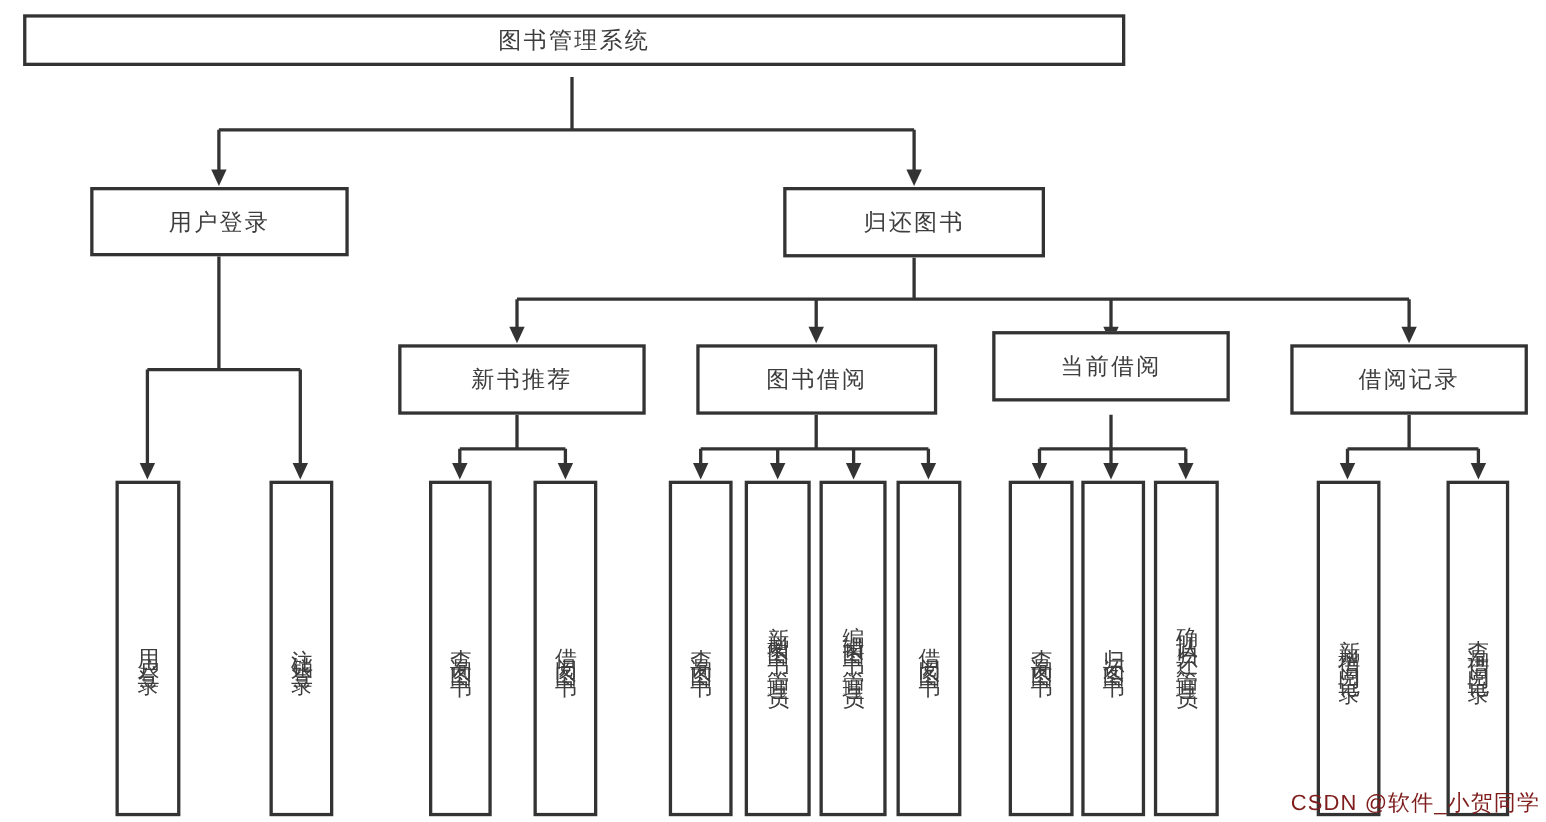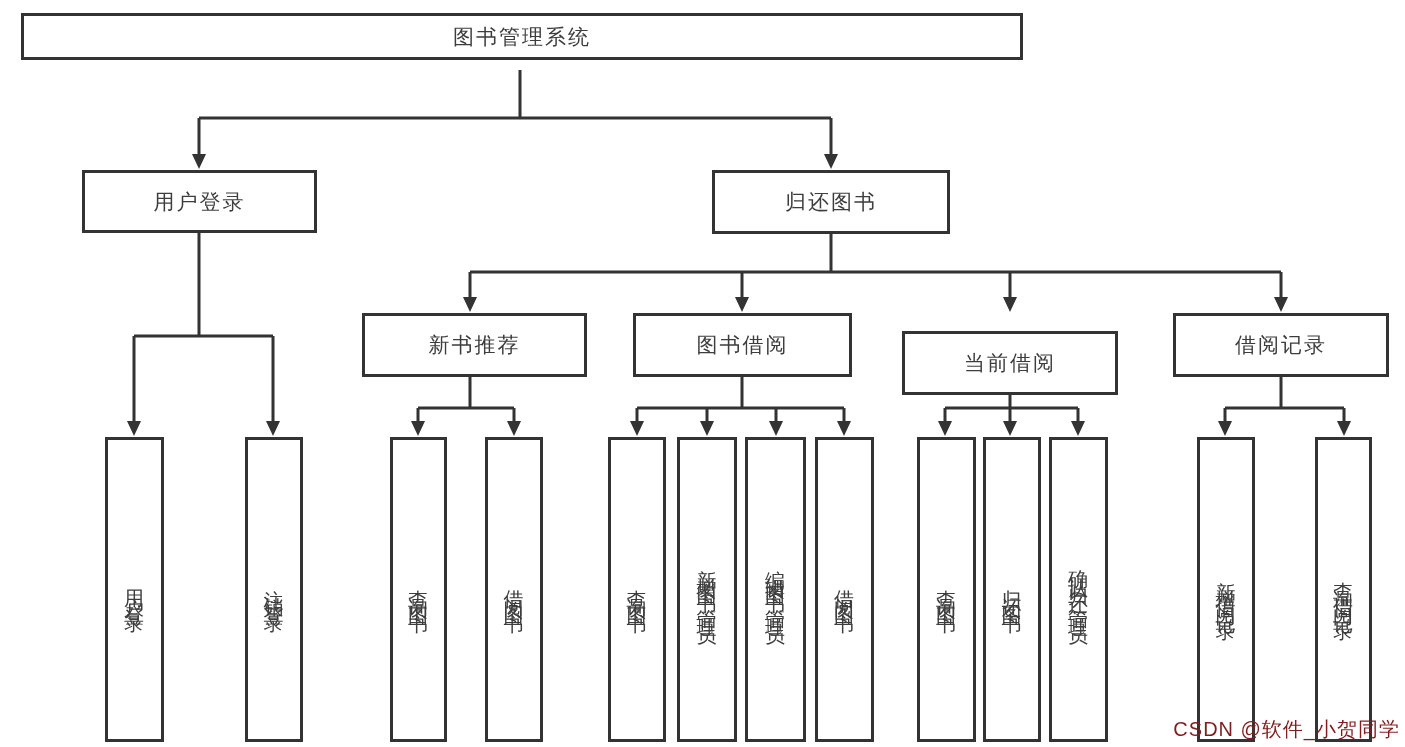--- a/index.html
+++ b/index.html
@@ -74,21 +74,21 @@
   <div class="node hnode" style="left:712px;top:170px;width:238px;height:64px;">
     <span>归还图书</span>
   </div>
 
   <div class="node hnode" style="left:362px;top:313px;width:225px;height:64px;">
     <span>新书推荐</span>
   </div>
   <div class="node hnode" style="left:633px;top:313px;width:219px;height:64px;">
     <span>图书借阅</span>
   </div>
-  <div class="node hnode" style="left:902px;top:331px;width:216px;height:64px;">
+  <div class="node hnode" style="left:902px;top:301px;width:216px;height:64px;">
     <span>当前借阅</span>
   </div>
   <div class="node hnode" style="left:1173px;top:313px;width:216px;height:64px;">
     <span>借阅记录</span>
   </div>
 
   <div class="node vnode" style="left:105px;top:437px;width:59px;height:305px;">
     <span>用户登录</span>
   </div>
   <div class="node vnode" style="left:245px;top:437px;width:58px;height:305px;">

